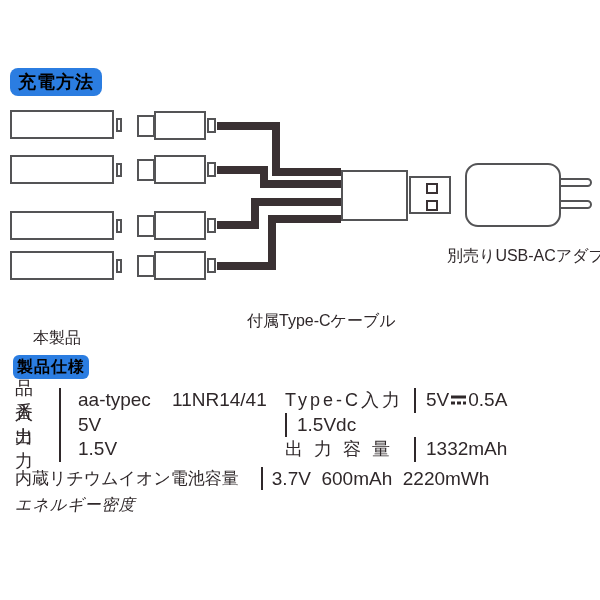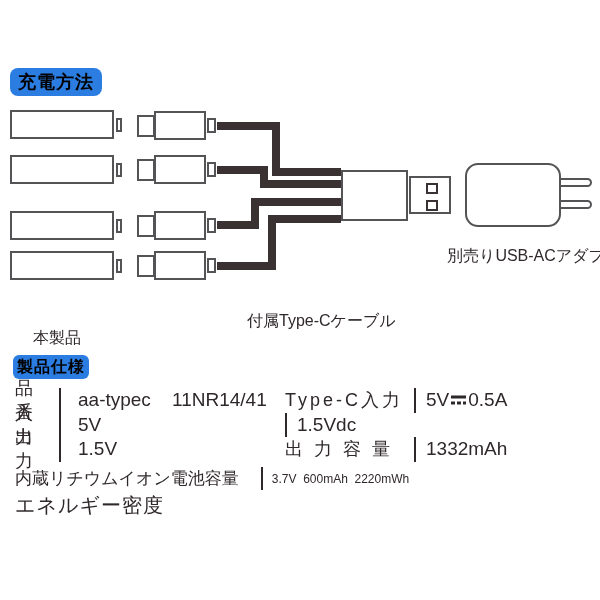--- a/index.html
+++ b/index.html
@@ -67,23 +67,23 @@
   .col-right .spec-value { padding-left:10px; }
 
   .dc-icon { display:inline-block; width:15px; height:10px; position:relative; margin:0 2px; transform:translateY(0.5px); }
   .dc-icon::before { content:""; position:absolute; left:0; right:0; top:0; height:2.5px; background:#2f282a; }
   .dc-icon::after  { content:""; position:absolute; left:0; right:0; top:6px; height:2.5px;
                      background:repeating-linear-gradient(90deg,#2f282a 0 3.5px,transparent 3.5px 6px); }
 
   .wide-row { display:flex; align-items:stretch; }
   .row-battery { left:15px; top:467px; height:23px; }
   .row-battery .wlabel { font-size:17px; display:flex; align-items:center; margin-right:22px; }
-  .row-battery .wvalue { font-size:12px; }
+  .row-battery .wvalue { font-size:19px; }
   .row-energy { left:15px; top:492px; height:26px; }
-  .row-energy .wlabel { font-size:20px; letter-spacing:1px; display:flex; align-items:center; margin-right:8px; }
+  .row-energy .wlabel { font-size:16px; letter-spacing:1px; display:flex; align-items:center; margin-right:8px;font-style:italic; }
   .row-energy .wvalue { font-size:21px; letter-spacing:1px; }
   .wvalue { border-left:2.5px solid #2f282a; padding-left:9px; display:flex; align-items:center; white-space:pre; }
 </style>
 </head>
 <body>
 
 <section>
   <div class="abs badge badge-charge">充電方法</div>
 
   <div class="abs battery b1"></div>

